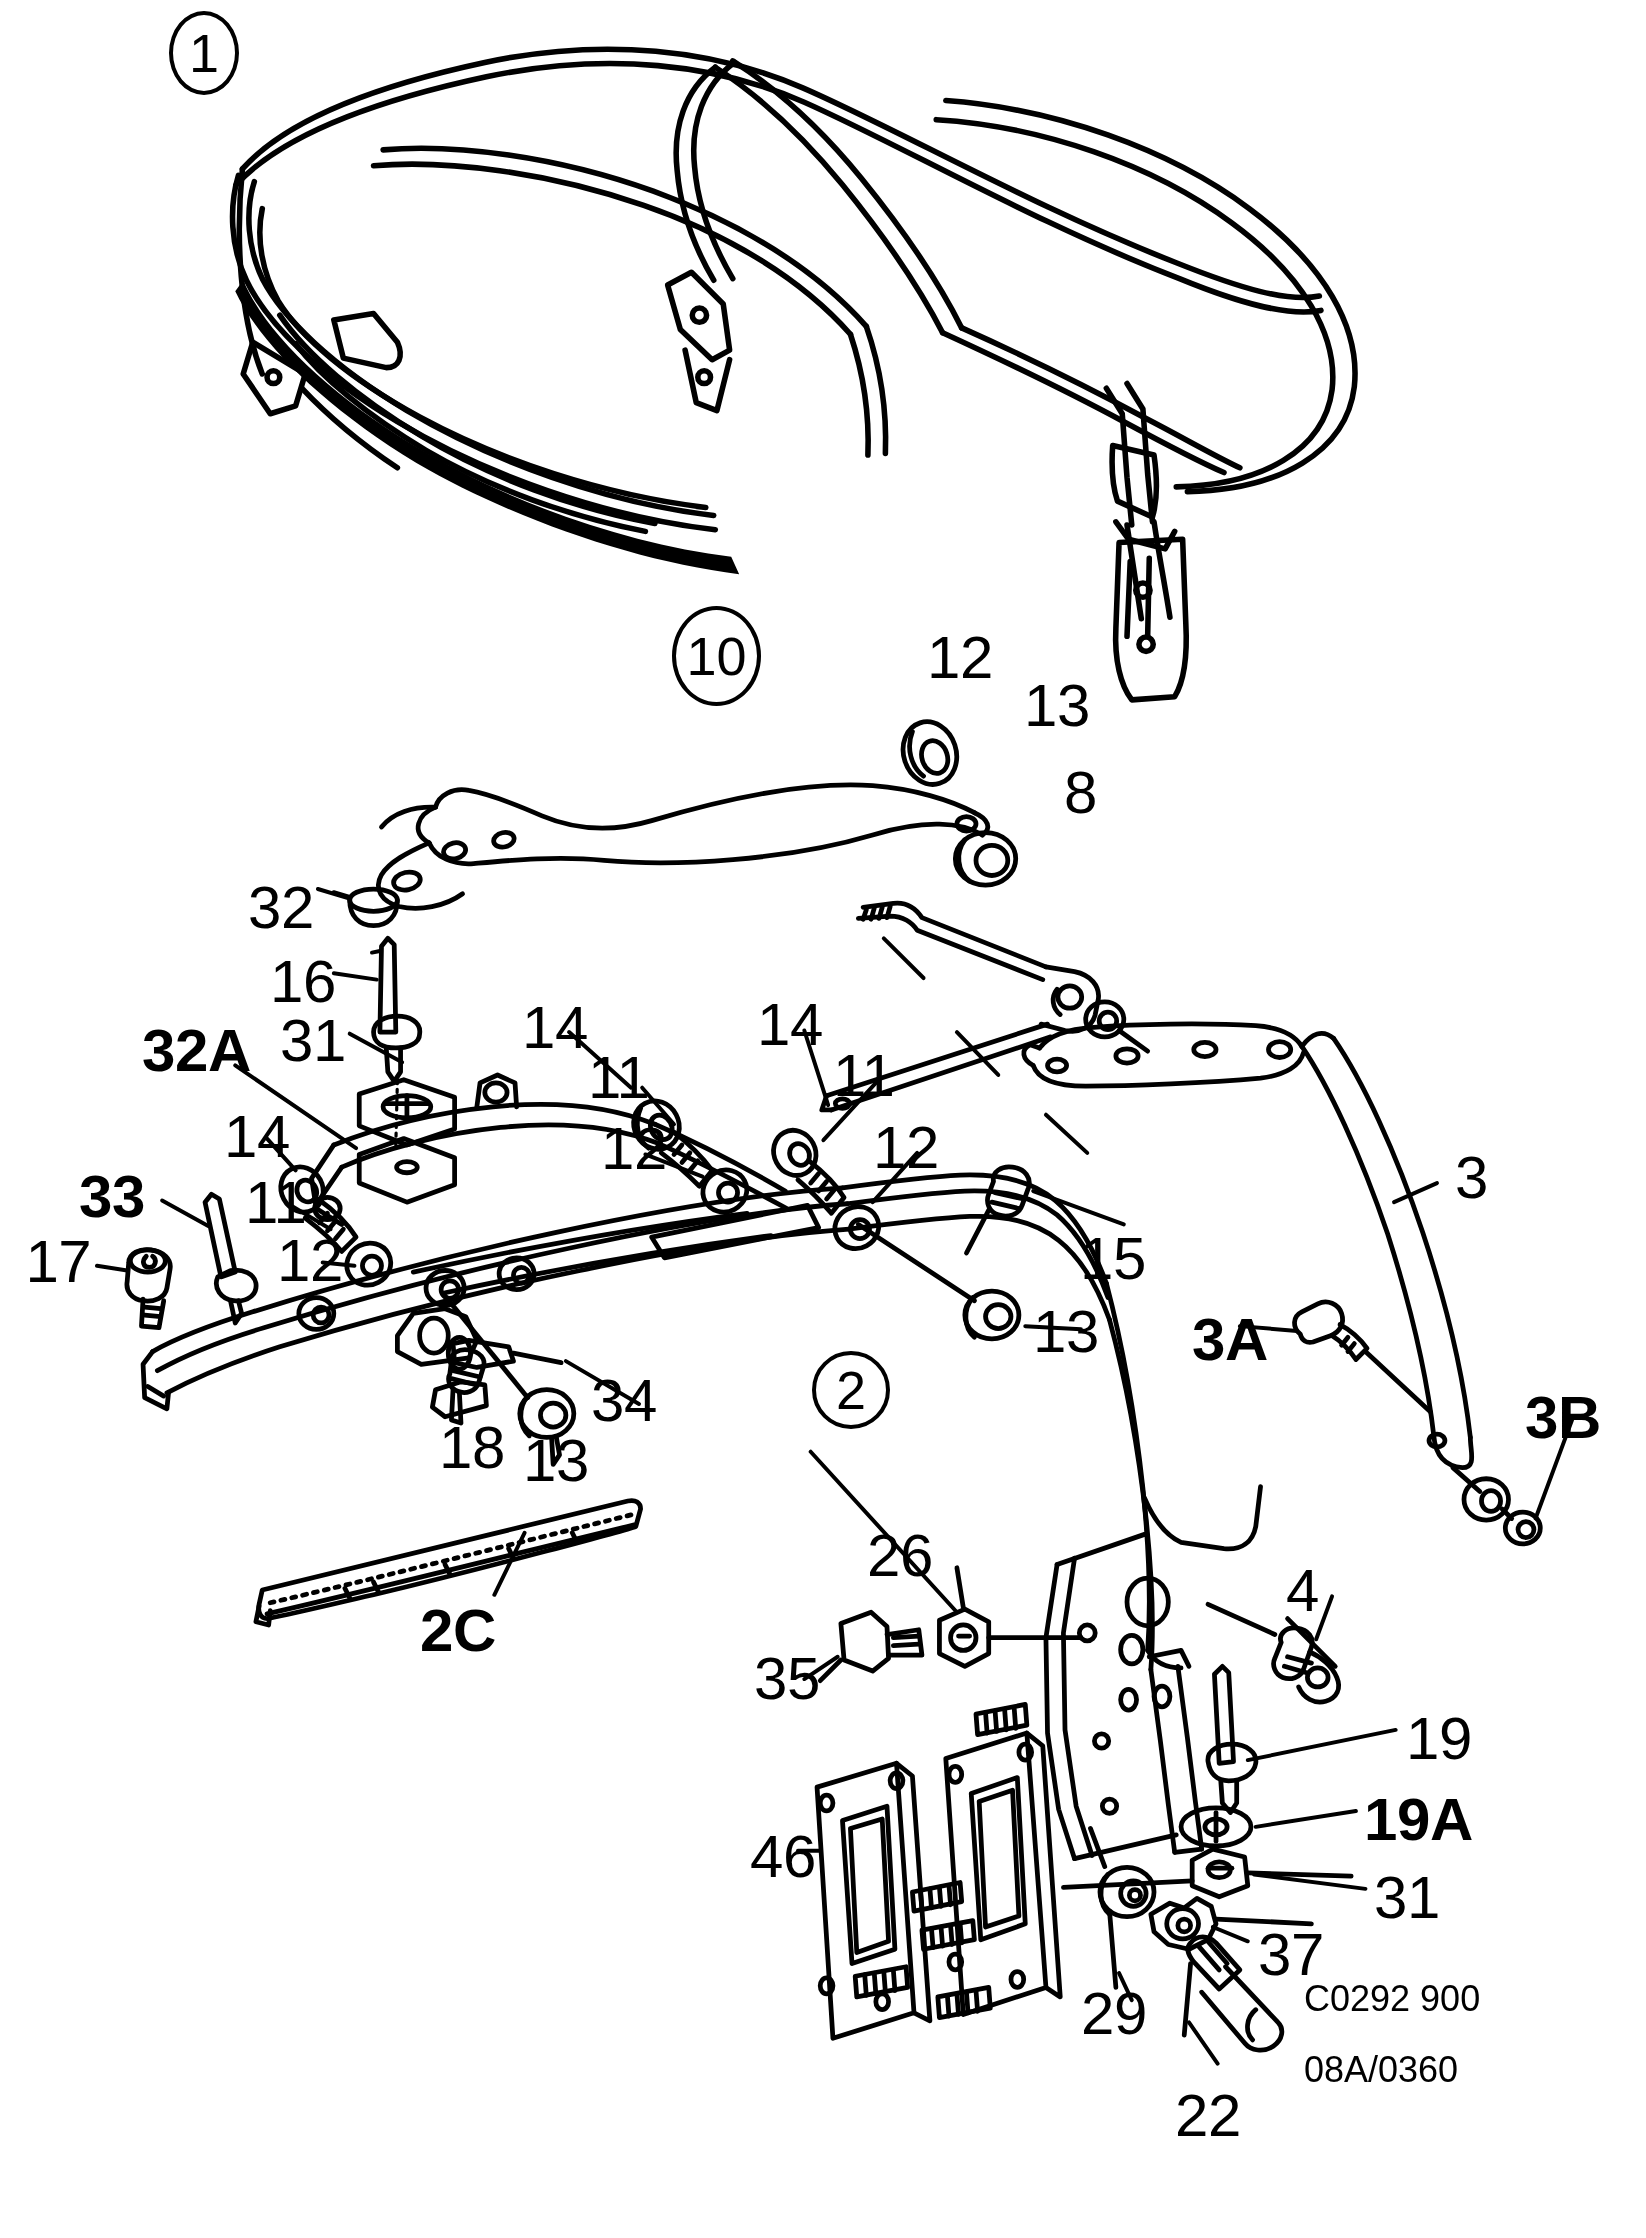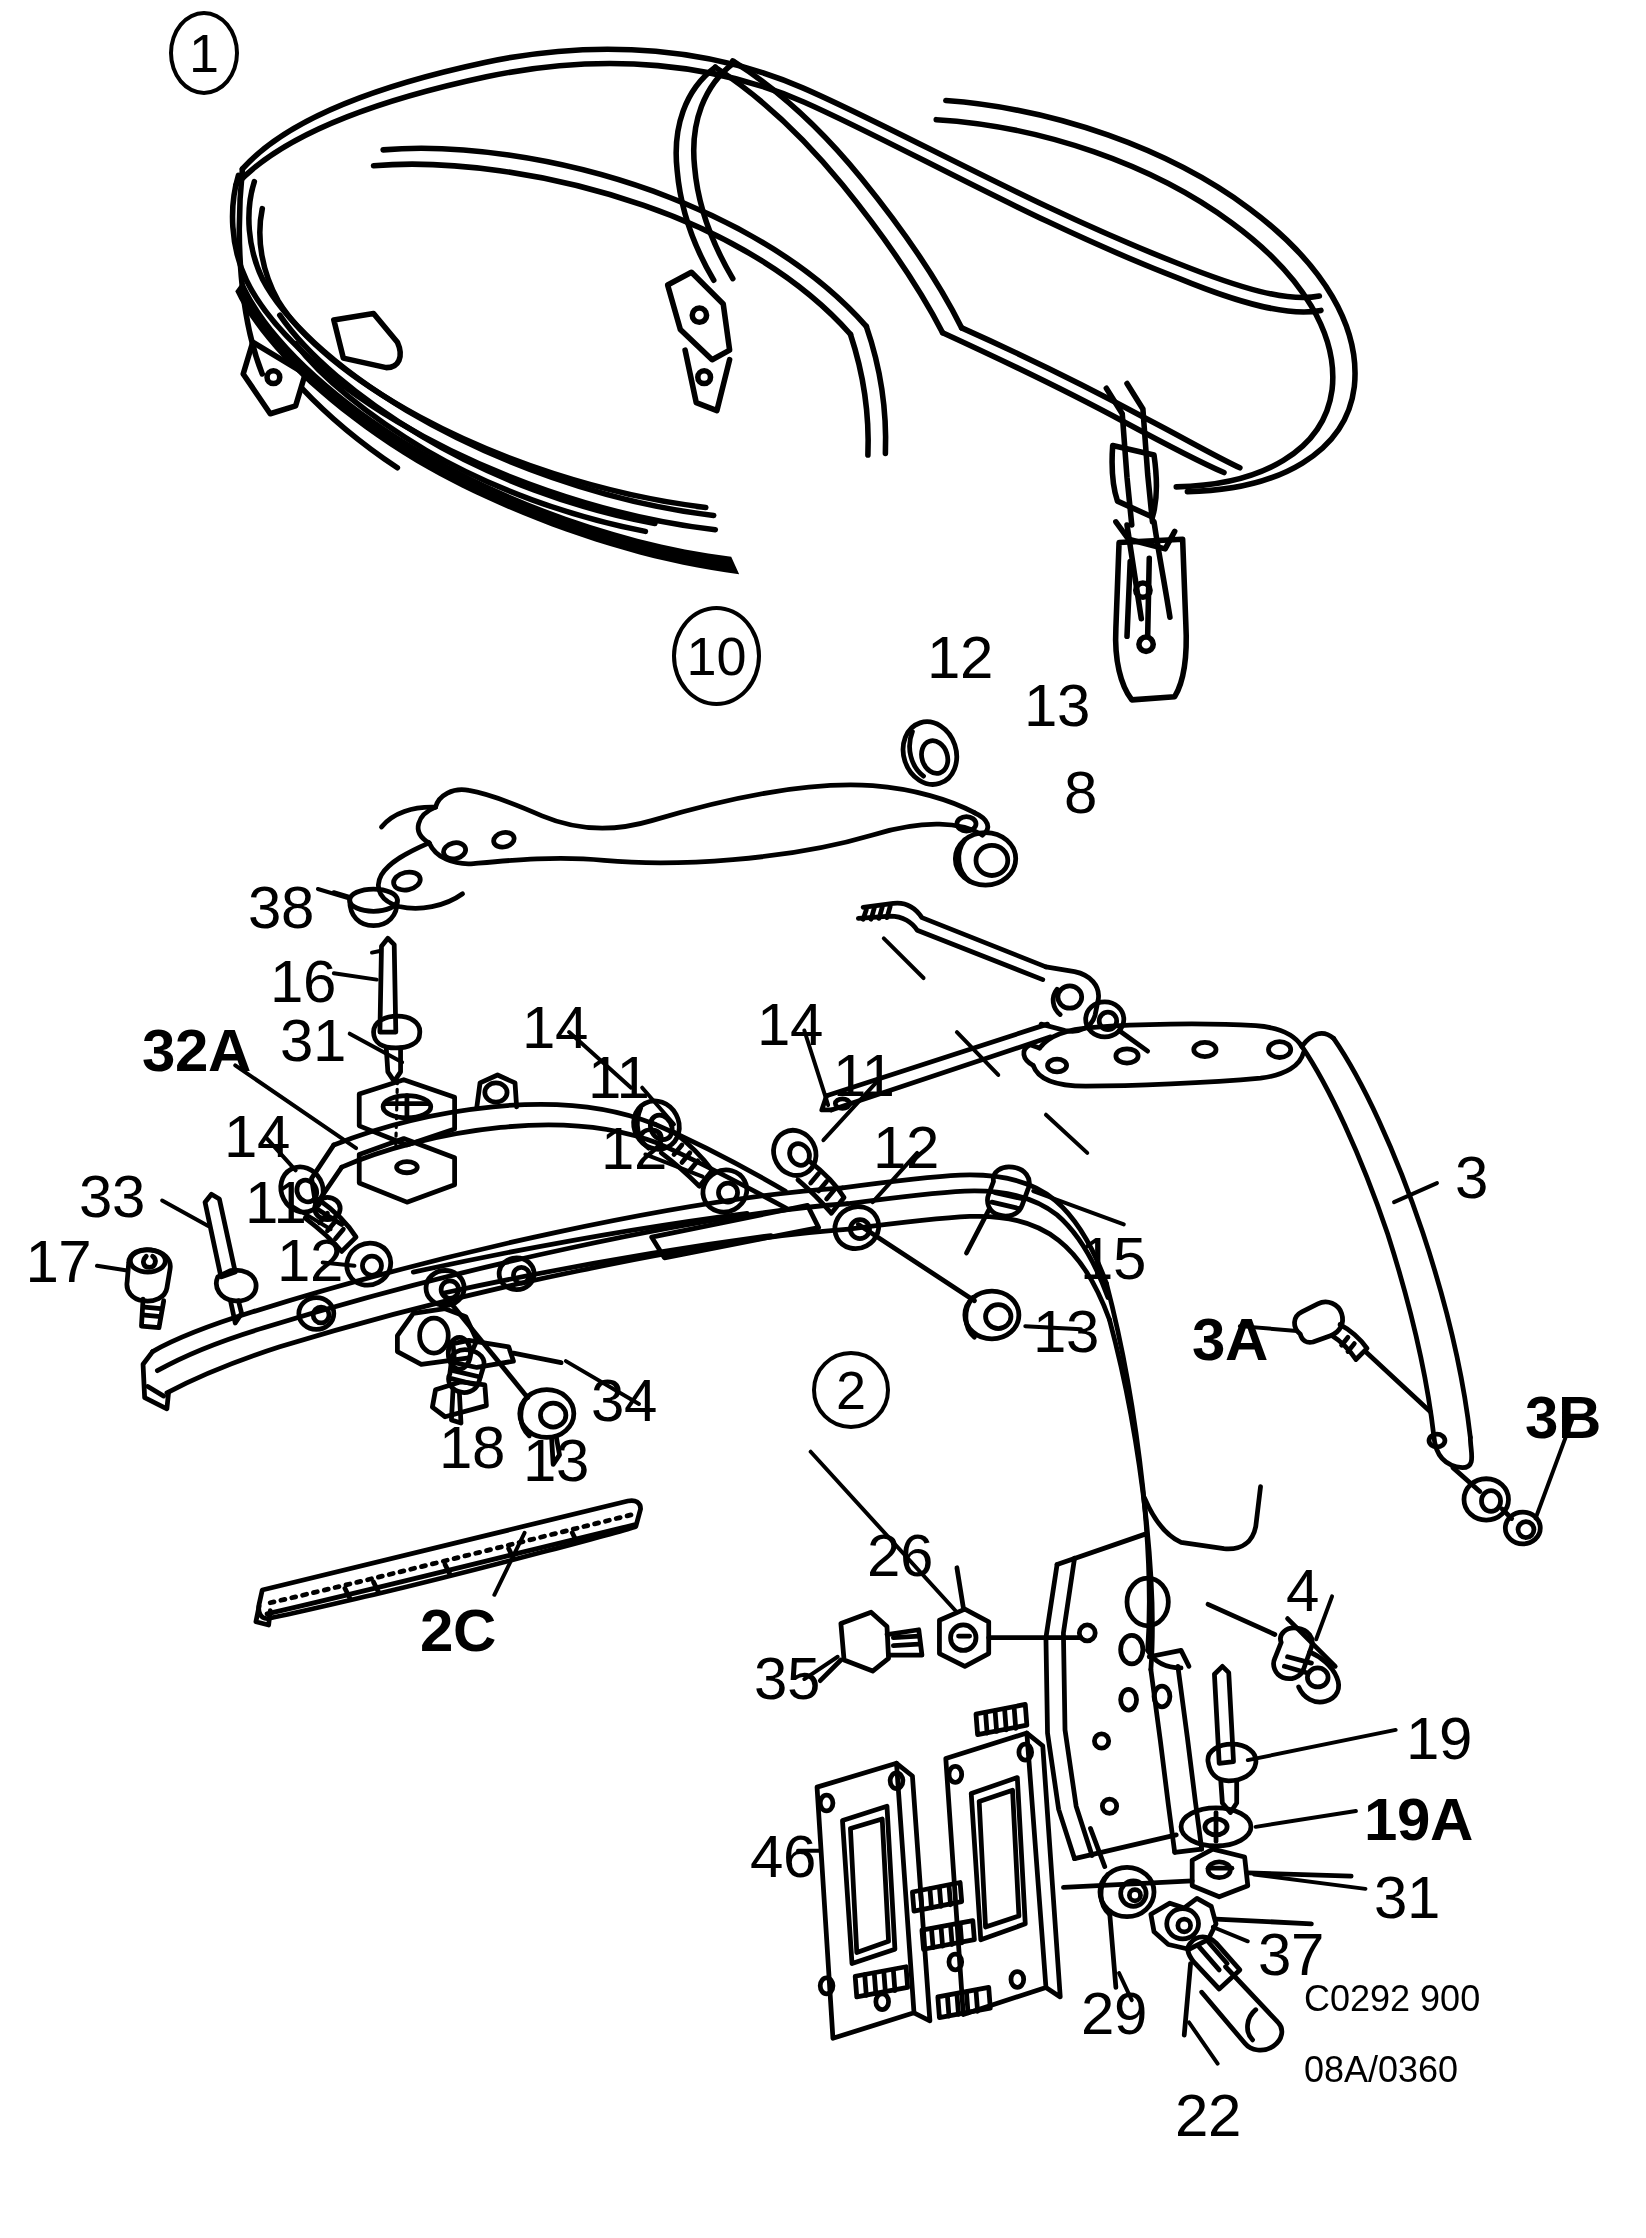--- a/index.html
+++ b/index.html
@@ -457,35 +457,35 @@
     <span>10</span>
   </div>
   <div class="callout" style="left:812px;top:1351px;width:70px;height:70px;">
     <span>2</span>
   </div>
 
   <div class="lbl big" style="left:927px;top:628px;">12</div>
   <div class="lbl big" style="left:1024px;top:676px;">13</div>
   <div class="lbl big" style="left:1064px;top:763px;">8</div>
 
-  <div class="lbl big" style="left:248px;top:878px;">38</div>
+  <div class="lbl big" style="left:248px;top:878px;">32</div>
   <div class="lbl big" style="left:270px;top:952px;">16</div>
   <div class="lbl big bold" style="left:142px;top:1021px;">32A</div>
   <div class="lbl big" style="left:280px;top:1011px;">31</div>
 
   <div class="lbl big" style="left:522px;top:998px;">14</div>
   <div class="lbl big" style="left:588px;top:1048px;">11</div>
   <div class="lbl big" style="left:601px;top:1119px;">12</div>
 
   <div class="lbl big" style="left:757px;top:995px;">14</div>
   <div class="lbl big" style="left:833px;top:1046px;">11</div>
   <div class="lbl big" style="left:873px;top:1118px;">12</div>
 
   <div class="lbl big" style="left:224px;top:1107px;">14</div>
-  <div class="lbl big" style="left:79px;top:1167px;">33</div>
+  <div class="lbl big" style="left:79px;top:1167px;font-weight:bold;">33</div>
   <div class="lbl big" style="left:245px;top:1173px;">11</div>
   <div class="lbl big" style="left:25.4px;top:1232px;">17</div>
   <div class="lbl big" style="left:277px;top:1231px;">12</div>
 
   <div class="lbl big" style="left:1080px;top:1229px;">15</div>
   <div class="lbl big" style="left:1455px;top:1148px;">3</div>
   <div class="lbl big" style="left:1033px;top:1302px;">13</div>
   <div class="lbl big bold" style="left:1192px;top:1294px;margin-top:16px;">3A</div>
   <div class="lbl big bold" style="left:1525px;top:1388px;">3B</div>
 

